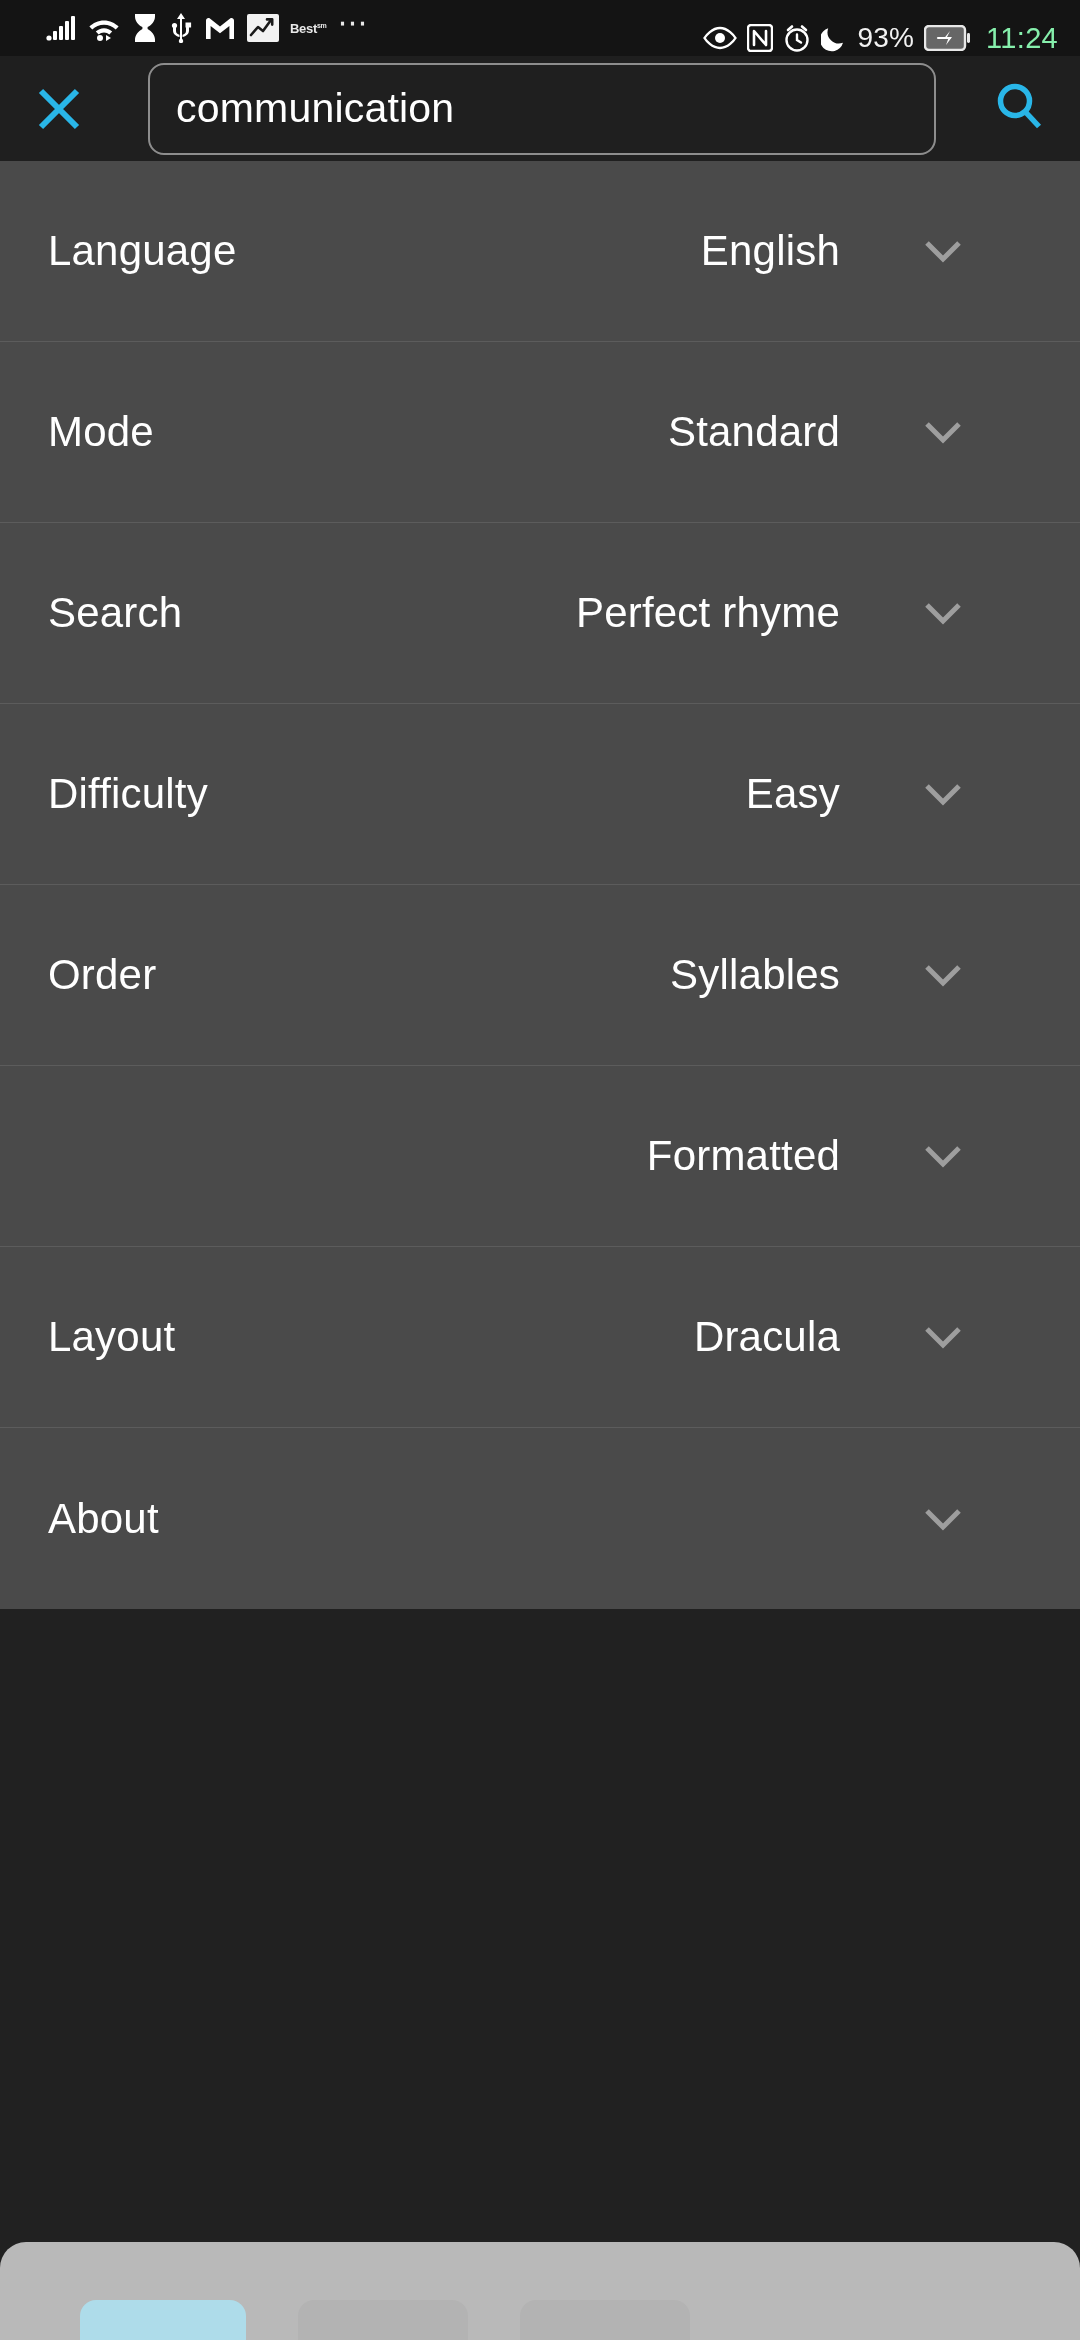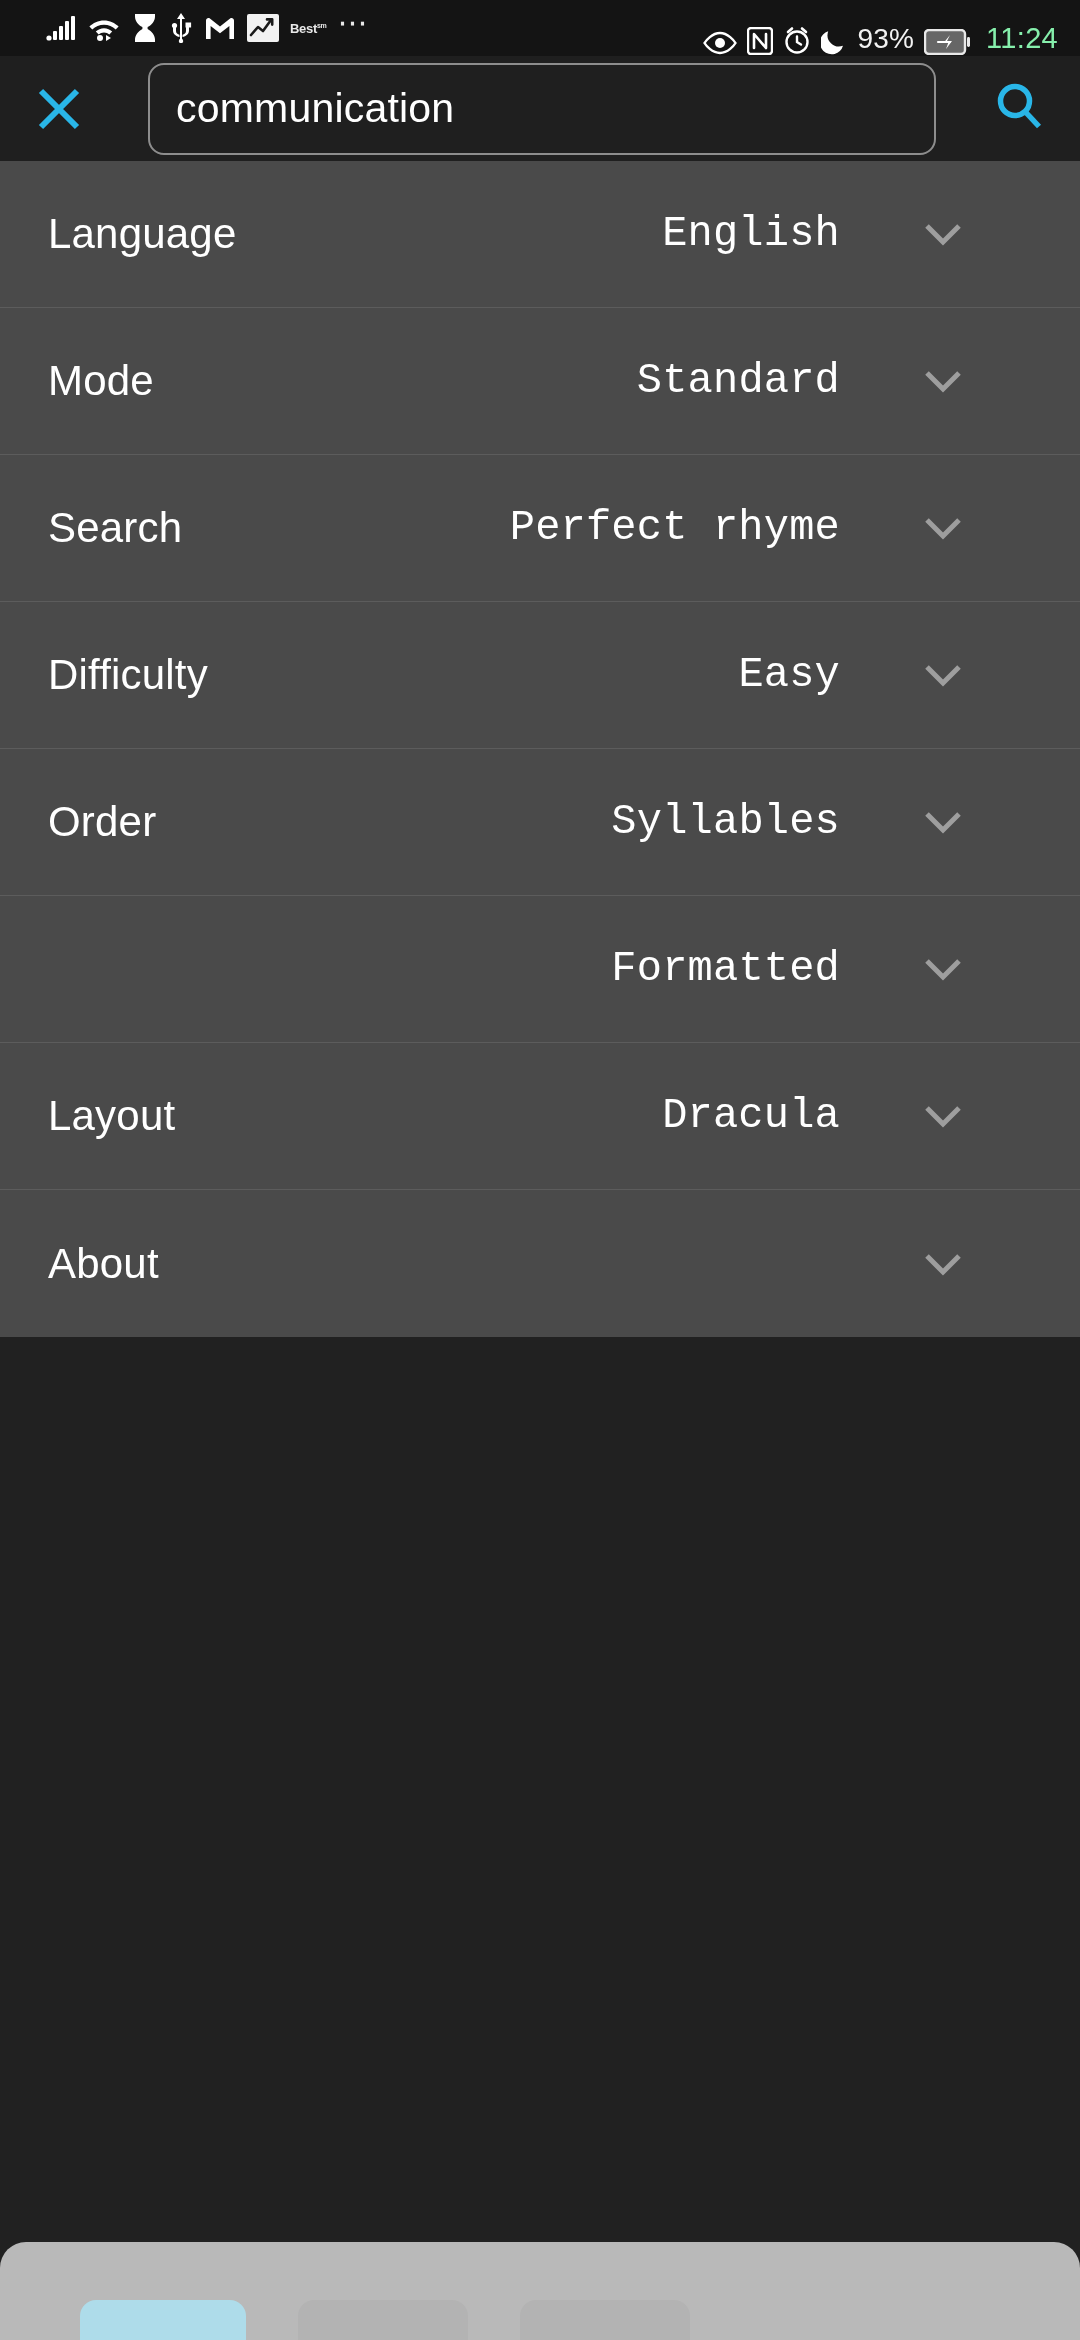--- a/index.html
+++ b/index.html
@@ -12,21 +12,21 @@
   }
 
   
   .statusbar {
     position:absolute; top:0; left:0; width:1080px; height:56px;
     background:#141414;
     display:flex; align-items:center;
     padding:0 22px 0 46px;
   }
   .sb-left { display:flex; align-items:center; gap:11px; flex:0 0 auto; }
-  .sb-right { display:flex; align-items:flex-end; gap:10px; margin-left:auto;margin-top:20px; }
+  .sb-right { display:flex; align-items:center; gap:10px; margin-left:auto;margin-top:20px; }
   .sb-ico { display:flex; align-items:center; justify-content:center; }
   .sb-text { color:#f2f2f2; font-size:28px; letter-spacing:0.2px; }
   .sb-clock { color:#86efac; font-size:29px; margin-left:6px; letter-spacing:0.3px; }
   .sb-dots { color:#e8e8e8; font-size:30px; letter-spacing:3px; line-height:10px; padding-bottom:10px;}
   .best-badge {
     color:#e8e8e8; font-size:13px; font-weight:bold; letter-spacing:-0.3px;
   }
   .best-badge sup { font-size:7px; }
 
   
@@ -56,33 +56,33 @@
     width:120px; height:105px; margin-left:auto;
     display:flex; align-items:center; justify-content:center;
   }
 
   
   .settings {
     position:absolute; top:161px; left:0; width:1080px;
     background:#4a4a4a;
   }
   .row {
-    position:relative; width:1080px; height:147px;
+    position:relative; width:1080px; height:181px;
     display:flex; align-items:center;
     border-bottom:1.5px solid #5c5c5c;
   }
   .row:last-child { border-bottom:none; }
   .row .label {
     position:absolute; left:48px;
     color:#ffffff; font-size:42px; font-weight:400; letter-spacing:0.2px;
   }
   .row .value {
     position:absolute; right:240px;
     color:#ffffff; font-size:42px; font-weight:400; letter-spacing:0.2px;
-    text-align:right; white-space:nowrap;font-family:Liberation Mono, monospace;
+    text-align:right; white-space:nowrap;
   }
   .row .chev {
     position:absolute; right:115px;
     width:44px; height:44px;
     display:flex; align-items:center; justify-content:center;
   }
 
   
   .blank-area {
     position:absolute; left:0; width:1080px;

